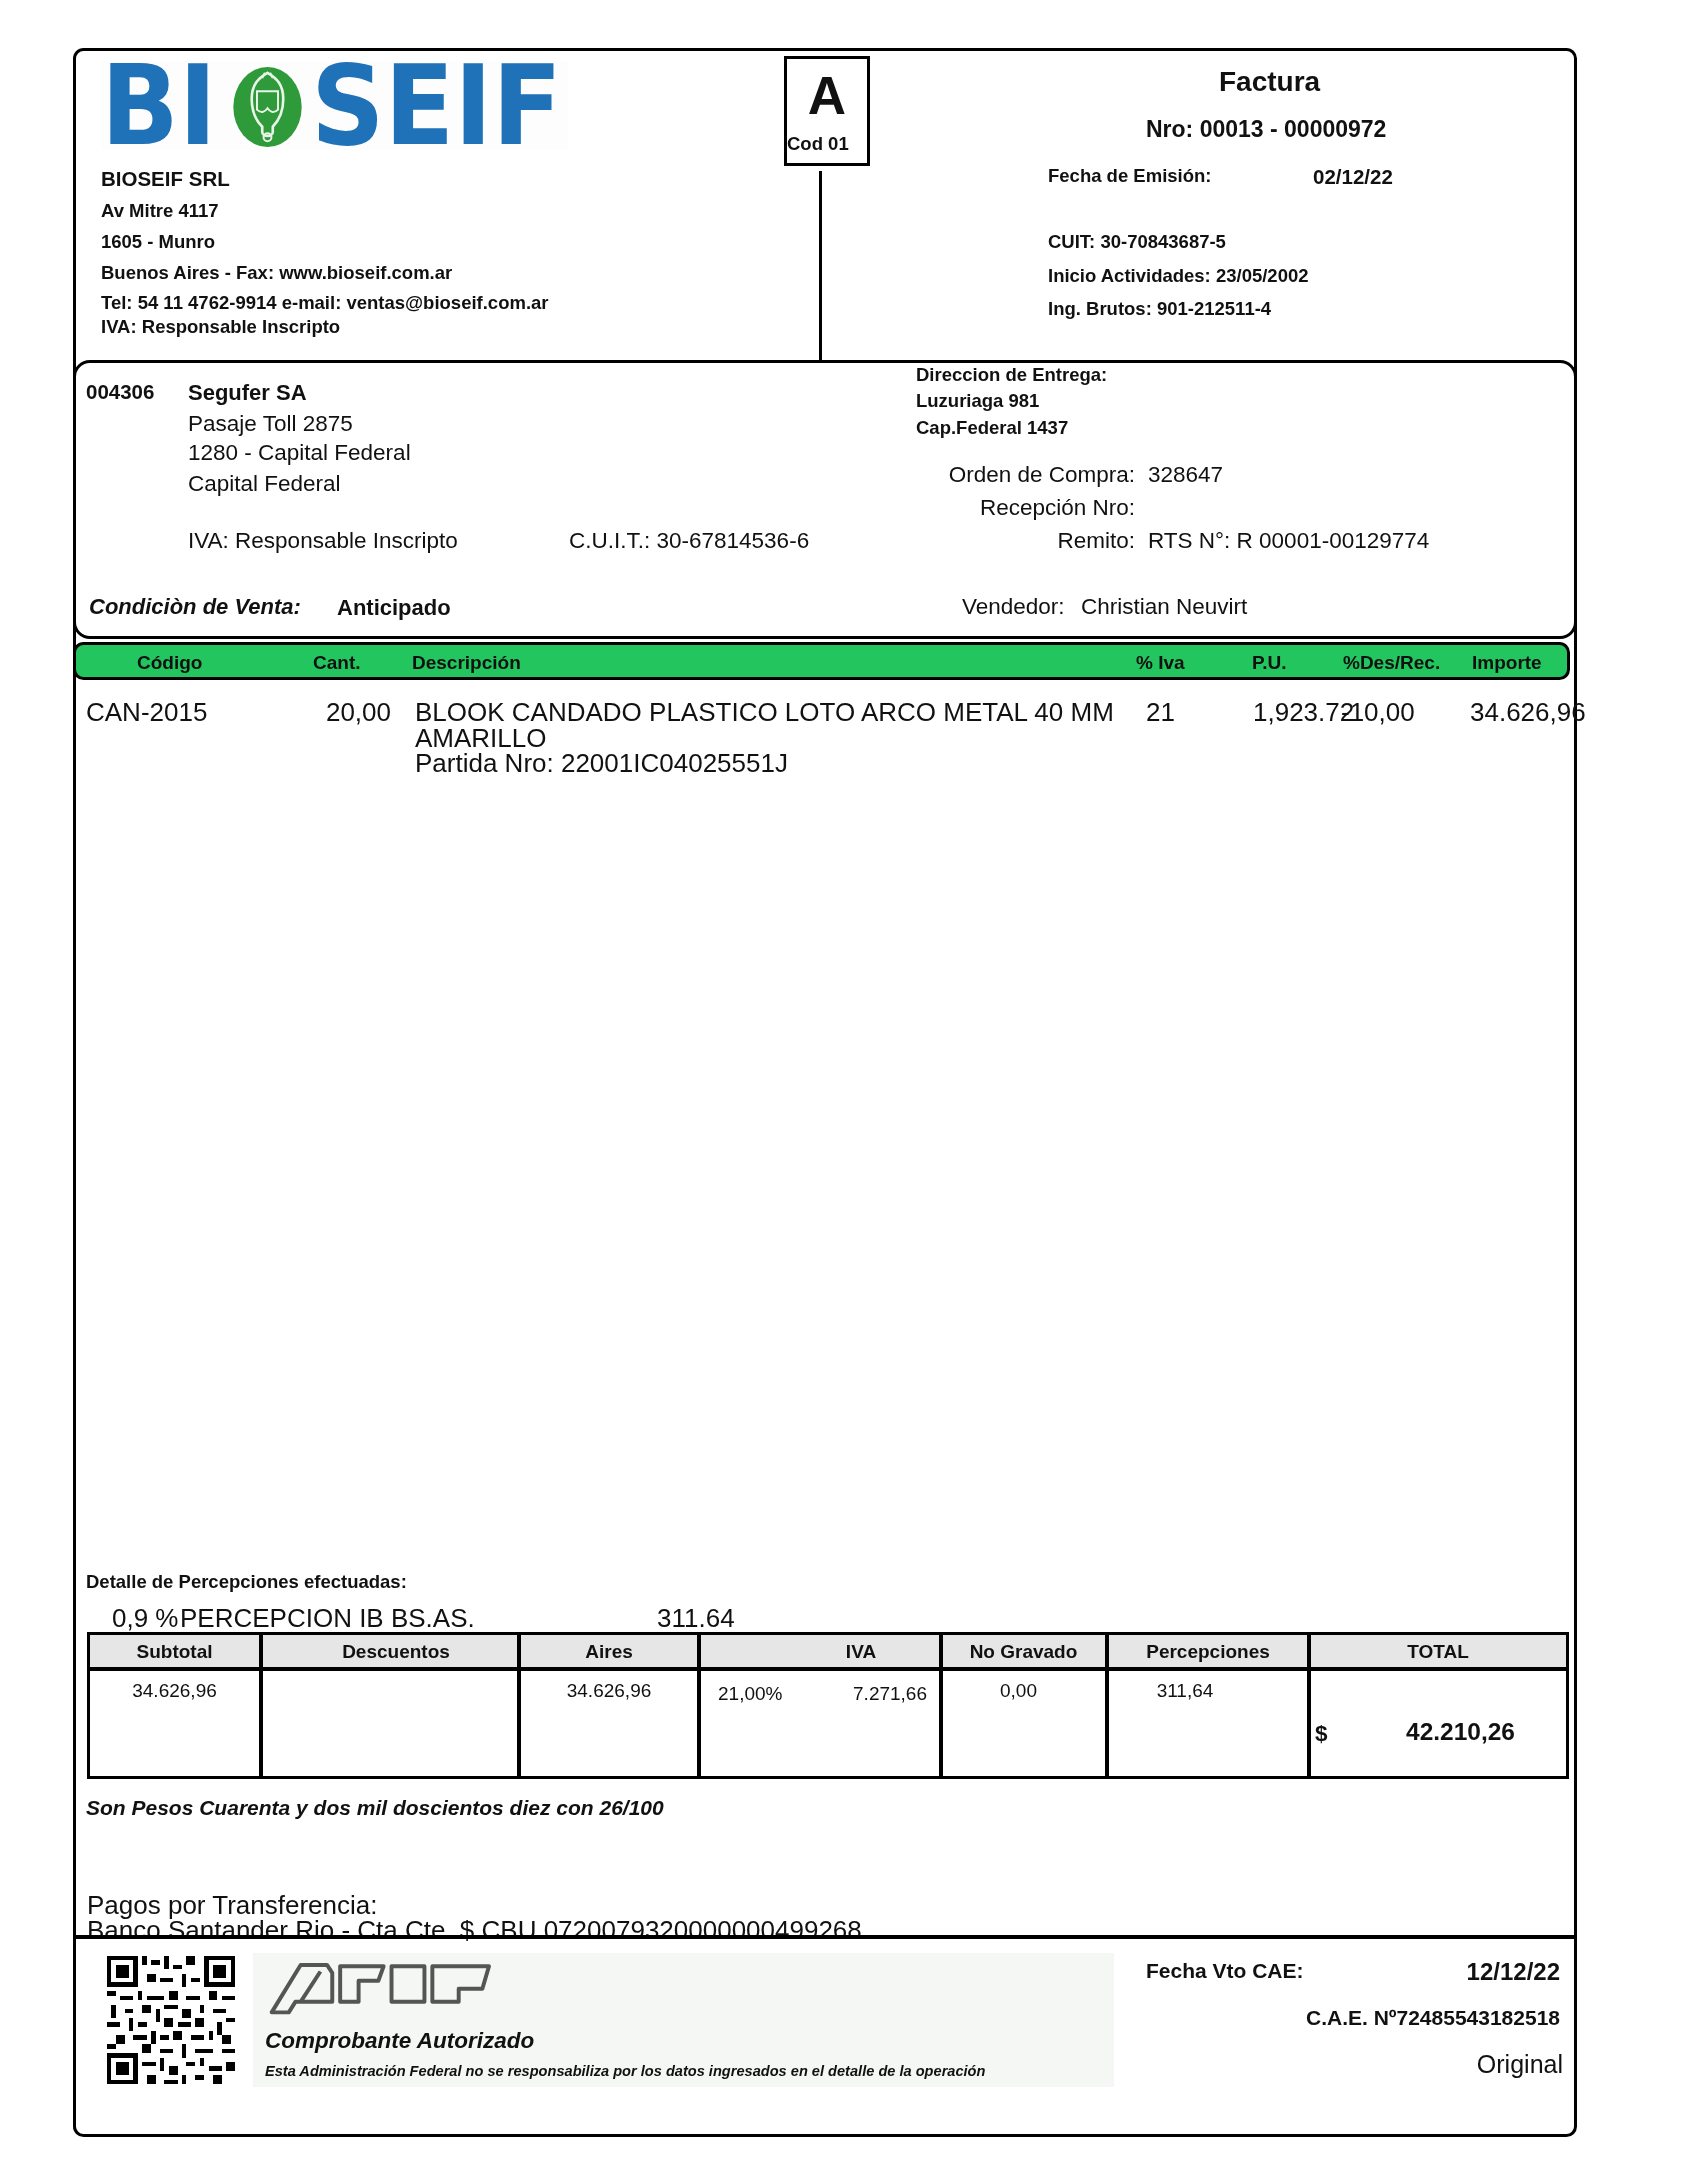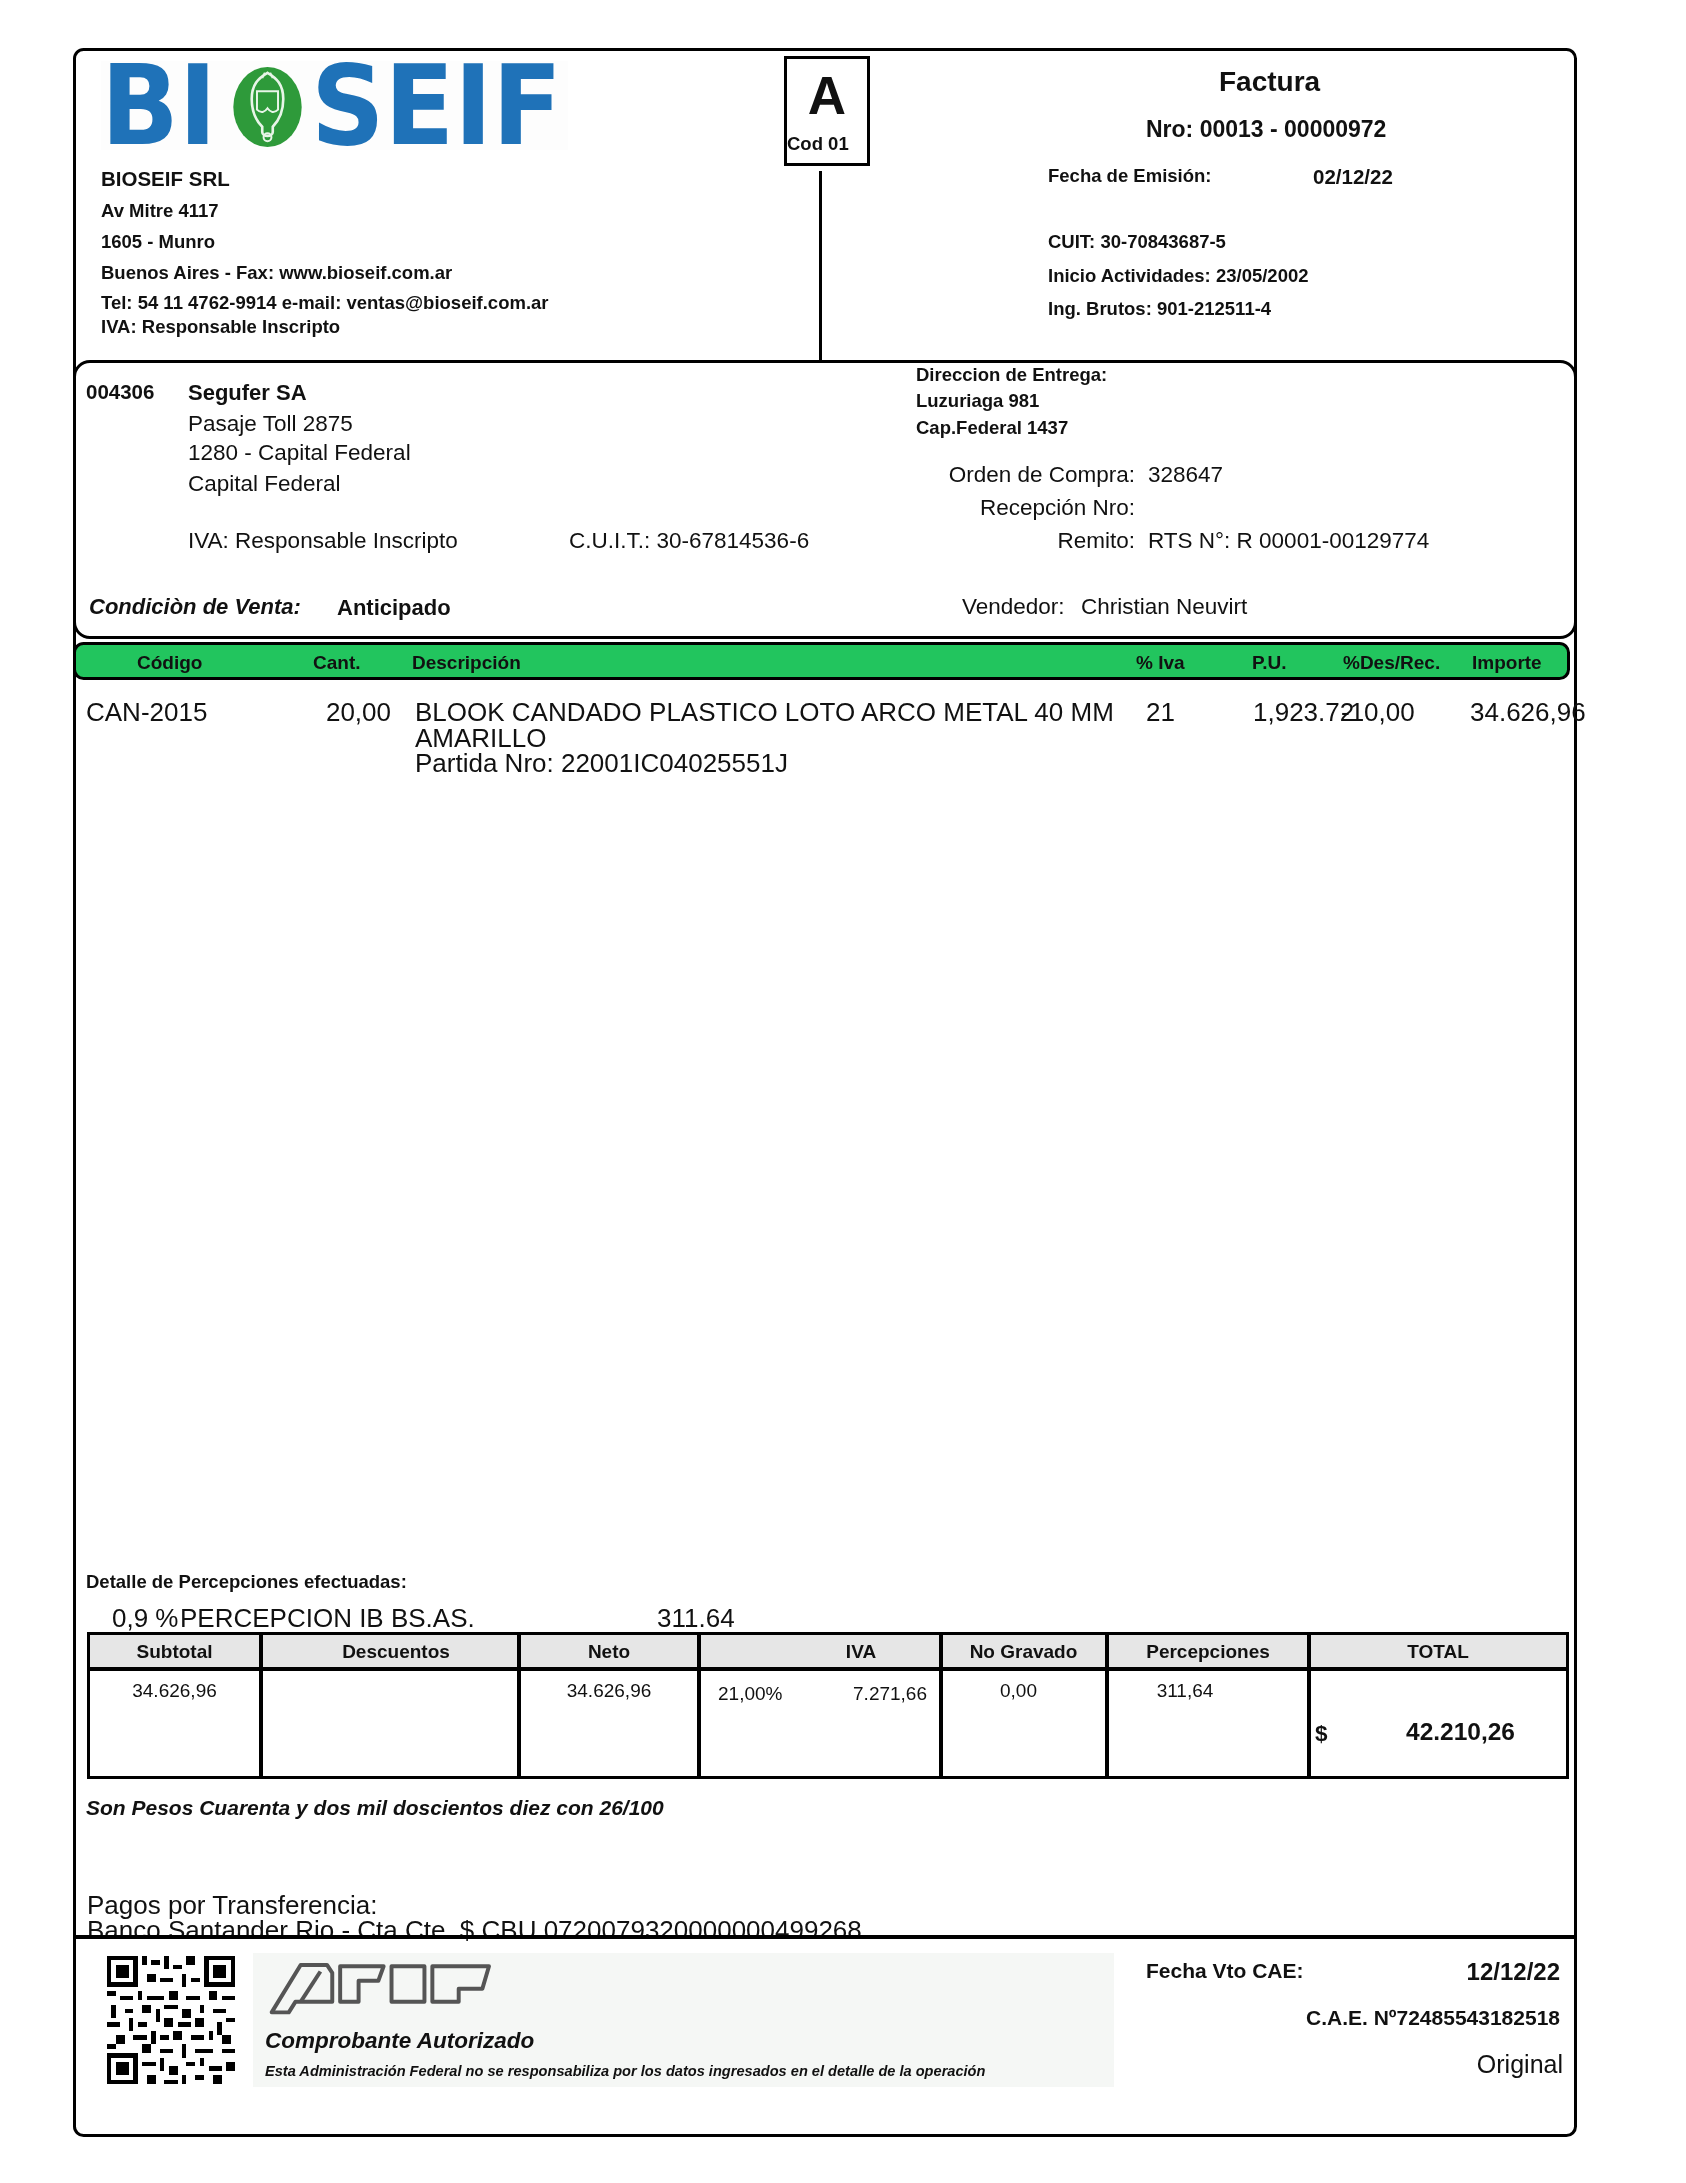--- a/index.html
+++ b/index.html
@@ -144,21 +144,21 @@
   <div id="tot-head"></div>
   <div class="vcol" style="left:169px;"></div>
   <div class="vcol" style="left:427px;"></div>
   <div class="vcol" style="left:607px;"></div>
   <div class="vcol" style="left:849px;"></div>
   <div class="vcol" style="left:1015px;"></div>
   <div class="vcol" style="left:1217px;"></div>
 
   <span class="tot-th" style="left:0; width:169px;">Subtotal</span>
   <span class="tot-th" style="left:173px; width:266px;">Descuentos</span>
-  <span class="tot-th" style="left:431px; width:176px;">Neto</span>
+  <span class="tot-th" style="left:431px; width:176px;">Aires</span>
   <span class="tot-th" style="left:634px; width:274px;">IVA</span>
   <span class="tot-th" style="left:853px; width:161px;">No Gravado</span>
   <span class="tot-th" style="left:1019px; width:198px;">Percepciones</span>
   <span class="tot-th" style="left:1221px; width:254px;">TOTAL</span>
 
   <span class="tot-td" style="left:0; width:169px;">34.626,96</span>
   <span class="tot-td" style="left:173px; width:254px;"></span>
   <span class="tot-td" style="left:431px; width:176px;">34.626,96</span>
   <span class="tot-td" style="left:628px; top:48px; text-align:left;">21,00%</span>
   <span class="tot-td" style="left:754px; top:48px; text-align:right; width:83px;">7.271,66</span>

